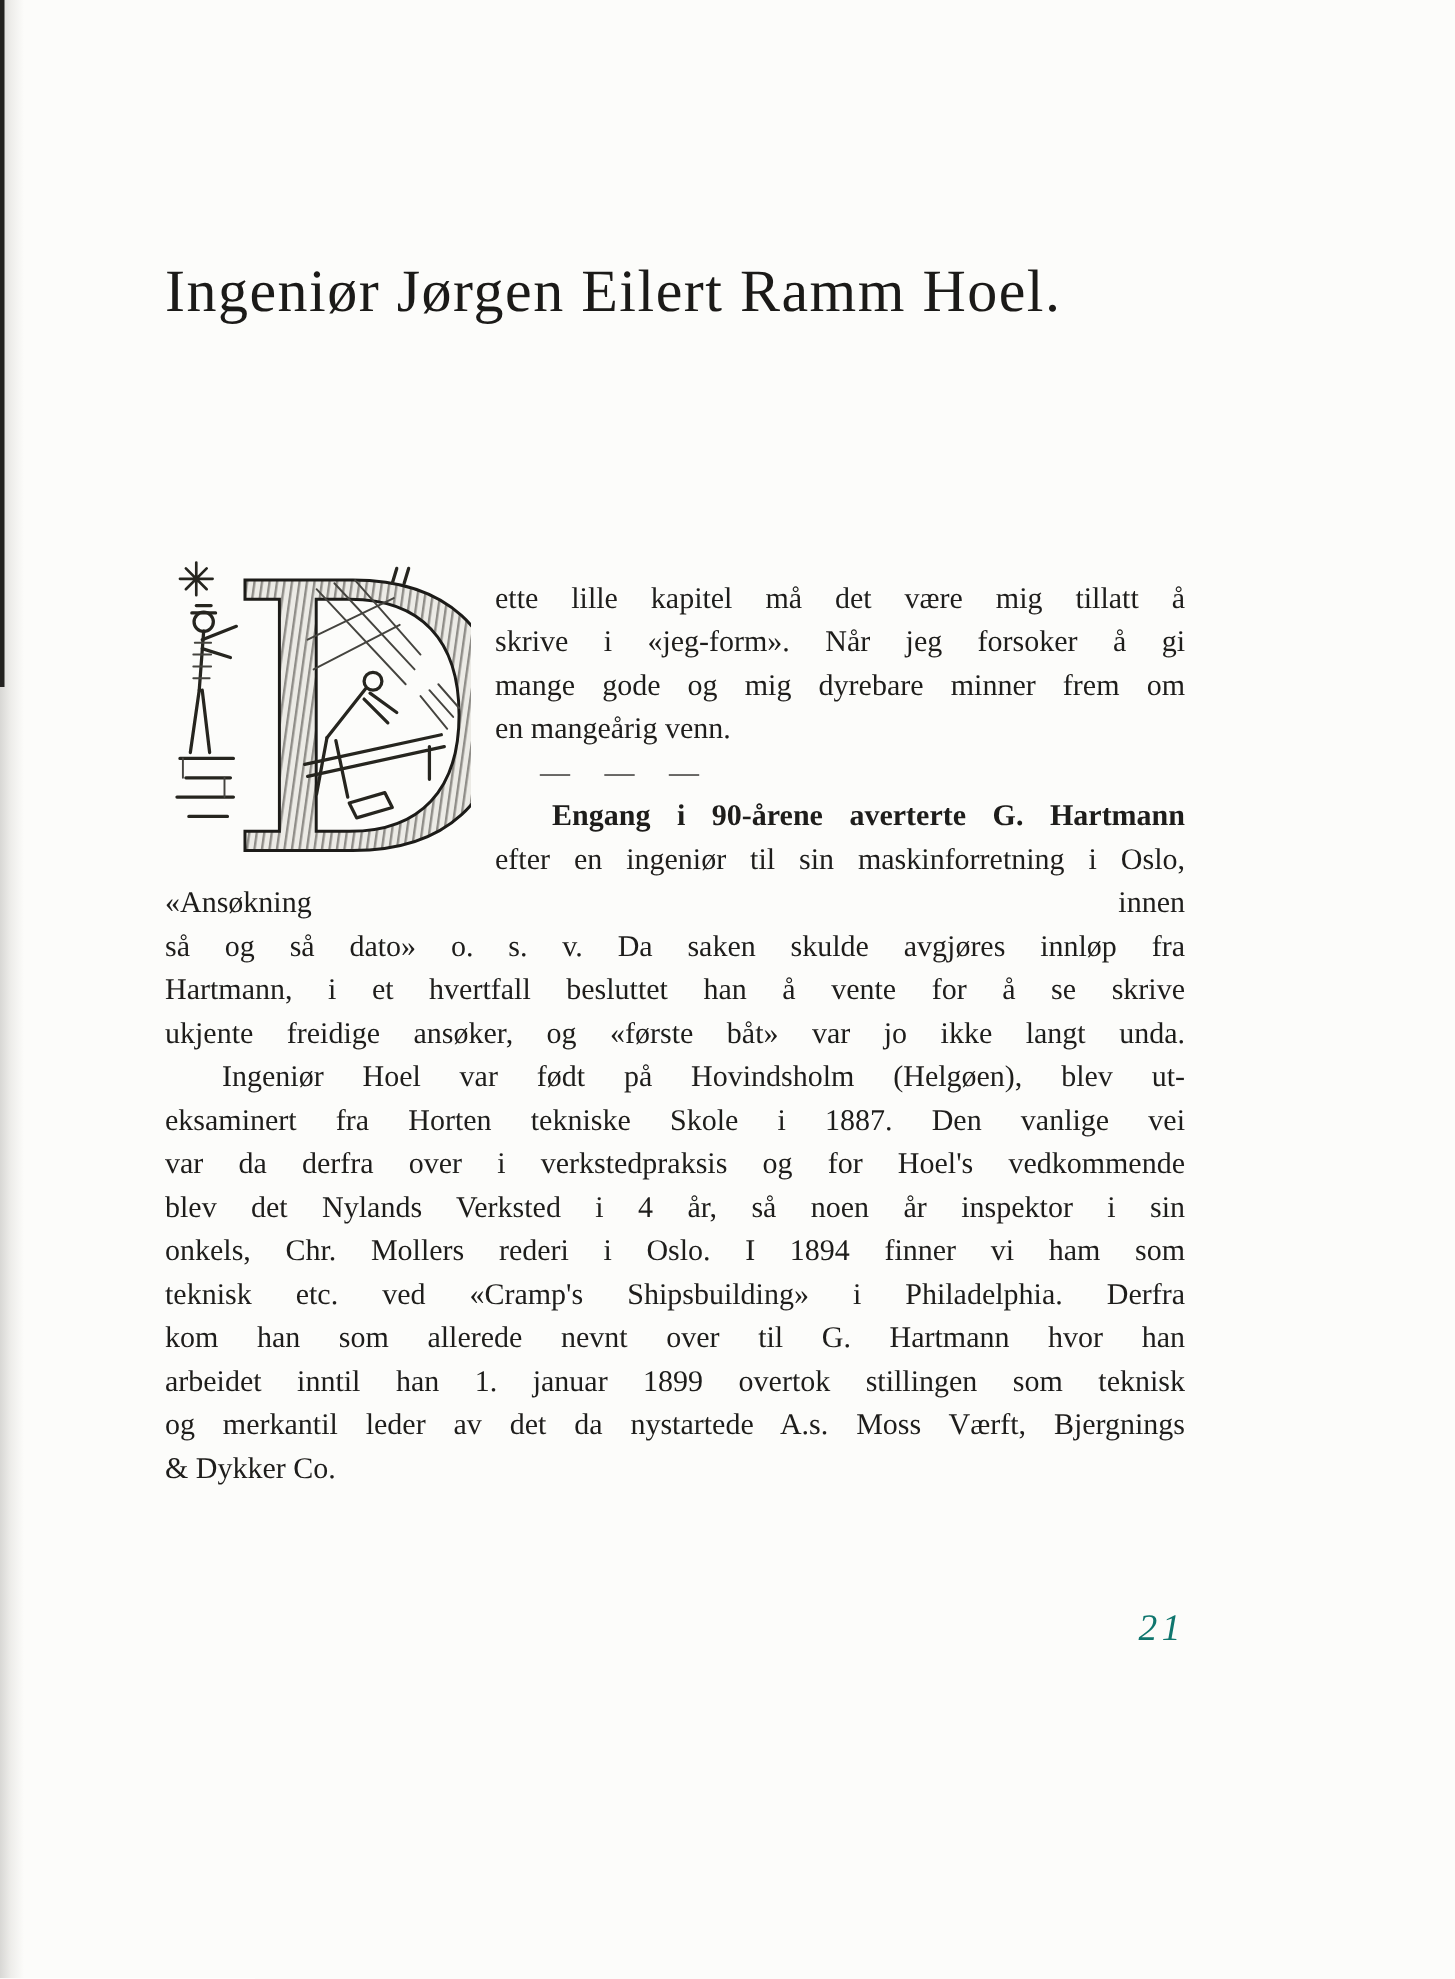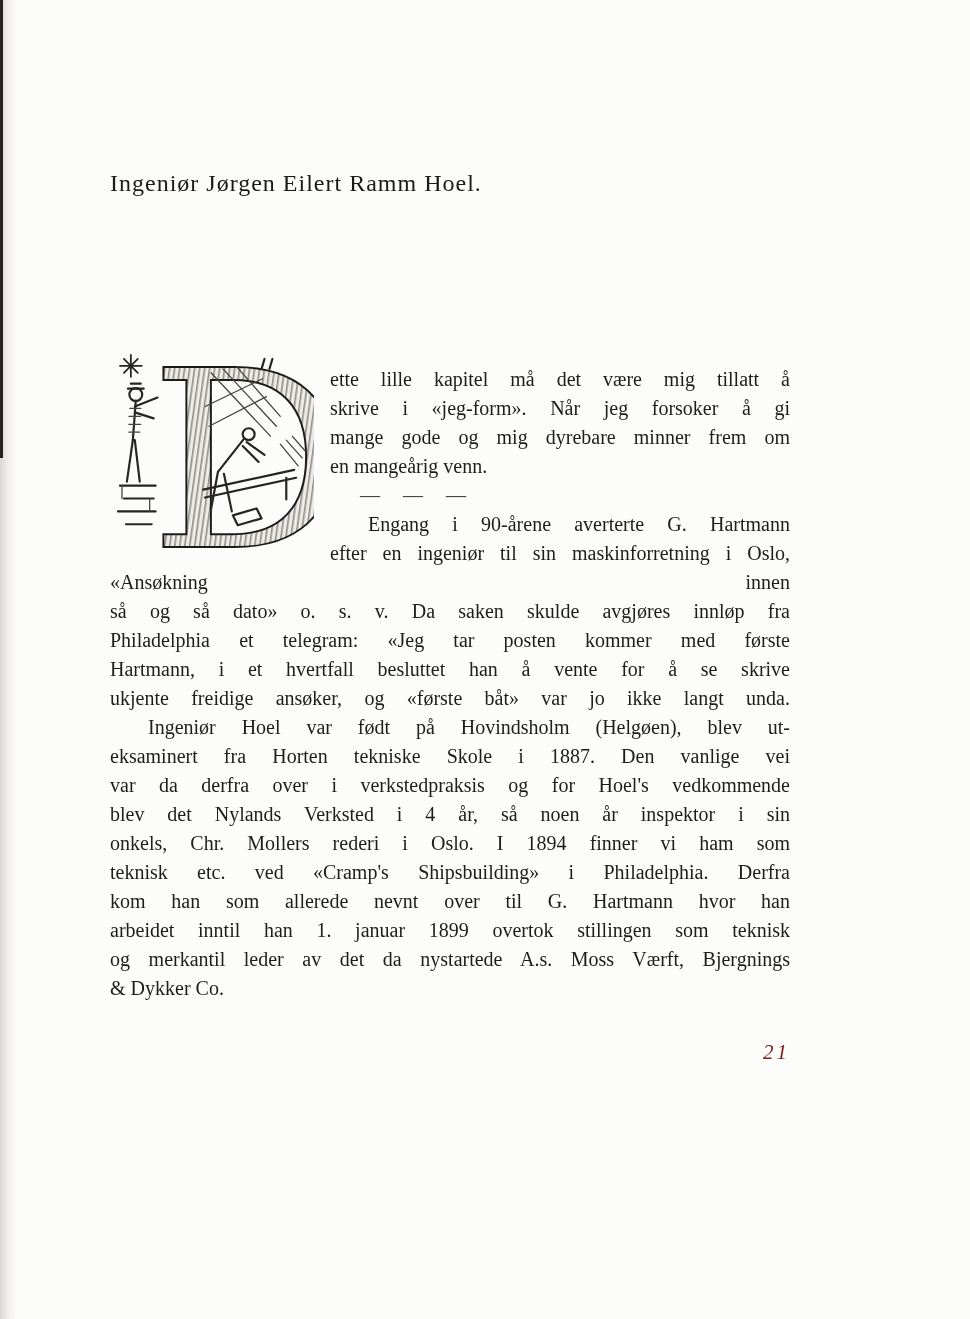--- a/index.html
+++ b/index.html
@@ -24,39 +24,39 @@
     width: 3px; height: 458px;
     background: #232220;
   }
   .content {
     position: absolute;
     left: 110px; top: 0;
     width: 680px;
   }
   .title {
     margin-top: 170px;
-    font-size: 24px;
+    font-size: 40px;
     letter-spacing: 1px;
     white-space: nowrap;
     font-weight: 400;
     color: #1b1a18;
   }
   .body-text {
     margin-top: 168px;
     font-size: 20px;
     line-height: 29px;
   }
   .ln {
     text-align: justify;
     text-align-last: justify;
     white-space: normal;
   }
   .ln--open { text-align-last: left; }
   .ln--indent { text-indent: 38px; }
-  .ln--engang { text-indent: 38px; }
+  .ln--engang { text-indent: 38px; font-weight: bold; }
   .divider {
     line-height: 29px;
     text-indent: 30px;
     word-spacing: 18px;
     letter-spacing: 0;
     color: #3a3936;
   }
   .dropcap {
     float: left;
     width: 220px;
@@ -71,26 +71,26 @@
   .dropcap .fine { stroke: #45443f; stroke-width: 1.3; fill: none; stroke-linecap: round; }
   .dropcap text {
     font-family: "DejaVu Serif", serif;
     font-size: 250px;
     stroke: #1c1b18;
     stroke-width: 2;
     fill: url(#hatch);
   }
   .page-number {
     position: absolute;
-    top: 1040px;
+    top: 1072px;
     right: 180px;
-    font-size: 21px;
+    font-size: 25px;
     font-style: italic;
     letter-spacing: 3px;
-    color: #7f1d1d;
+    color: #0f766e;
   }
 </style>
 </head>
 <body>
 
 <div class="page">
   <div class="gutter-shade"></div>
   <div class="edge-line"></div>
 
   <div class="content">
@@ -142,21 +142,20 @@
       <div class="ln">ette lille kapitel må det være mig tillatt å</div>
       <div class="ln">skrive i «jeg-form». Når jeg forsoker å gi</div>
       <div class="ln">mange gode og mig dyrebare minner frem om</div>
       <div class="ln ln--open">en mangeårig venn.</div>
 
       <div class="divider">— — —</div>
 
       <div class="ln ln--engang">Engang i 90-årene averterte G. Hartmann</div>
       <div class="ln">efter en ingeniør til sin maskinforretning i Oslo, «Ansøkning innen</div>
       <div class="ln">så og så dato» o. s. v. Da saken skulde avgjøres innløp fra</div>
-      <div class="ln">Philadelphia et telegram: «Jeg tar posten kommer med første</div>
       <div class="ln">Hartmann, i et hvertfall besluttet han å vente for å se skrive</div>
       <div class="ln">ukjente freidige ansøker, og «første båt» var jo ikke langt unda.</div>
 
       <div class="ln ln--indent">Ingeniør Hoel var født på Hovindsholm (Helgøen), blev ut-</div>
       <div class="ln">eksaminert fra Horten tekniske Skole i 1887.  Den vanlige vei</div>
       <div class="ln">var da derfra over i verkstedpraksis og for Hoel's vedkommende</div>
       <div class="ln">blev det Nylands Verksted i 4 år, så noen år inspektor i sin</div>
       <div class="ln">onkels, Chr. Mollers rederi i Oslo.  I 1894 finner vi ham som</div>
       <div class="ln">teknisk etc. ved «Cramp's Shipsbuilding» i Philadelphia.  Derfra</div>
       <div class="ln">kom han som allerede nevnt over til G. Hartmann hvor han</div>

